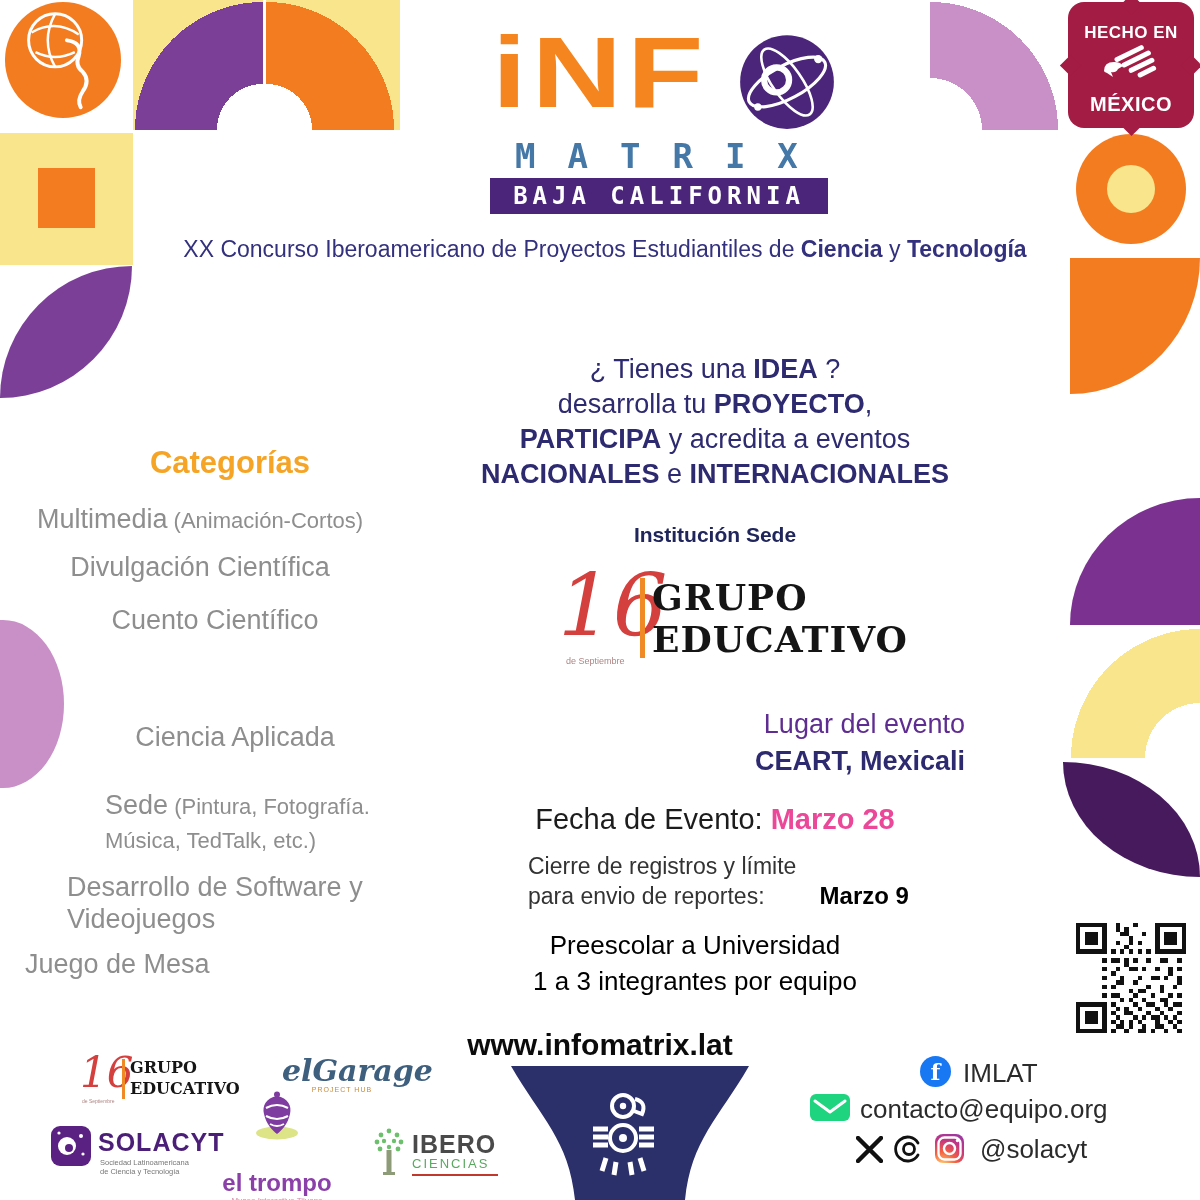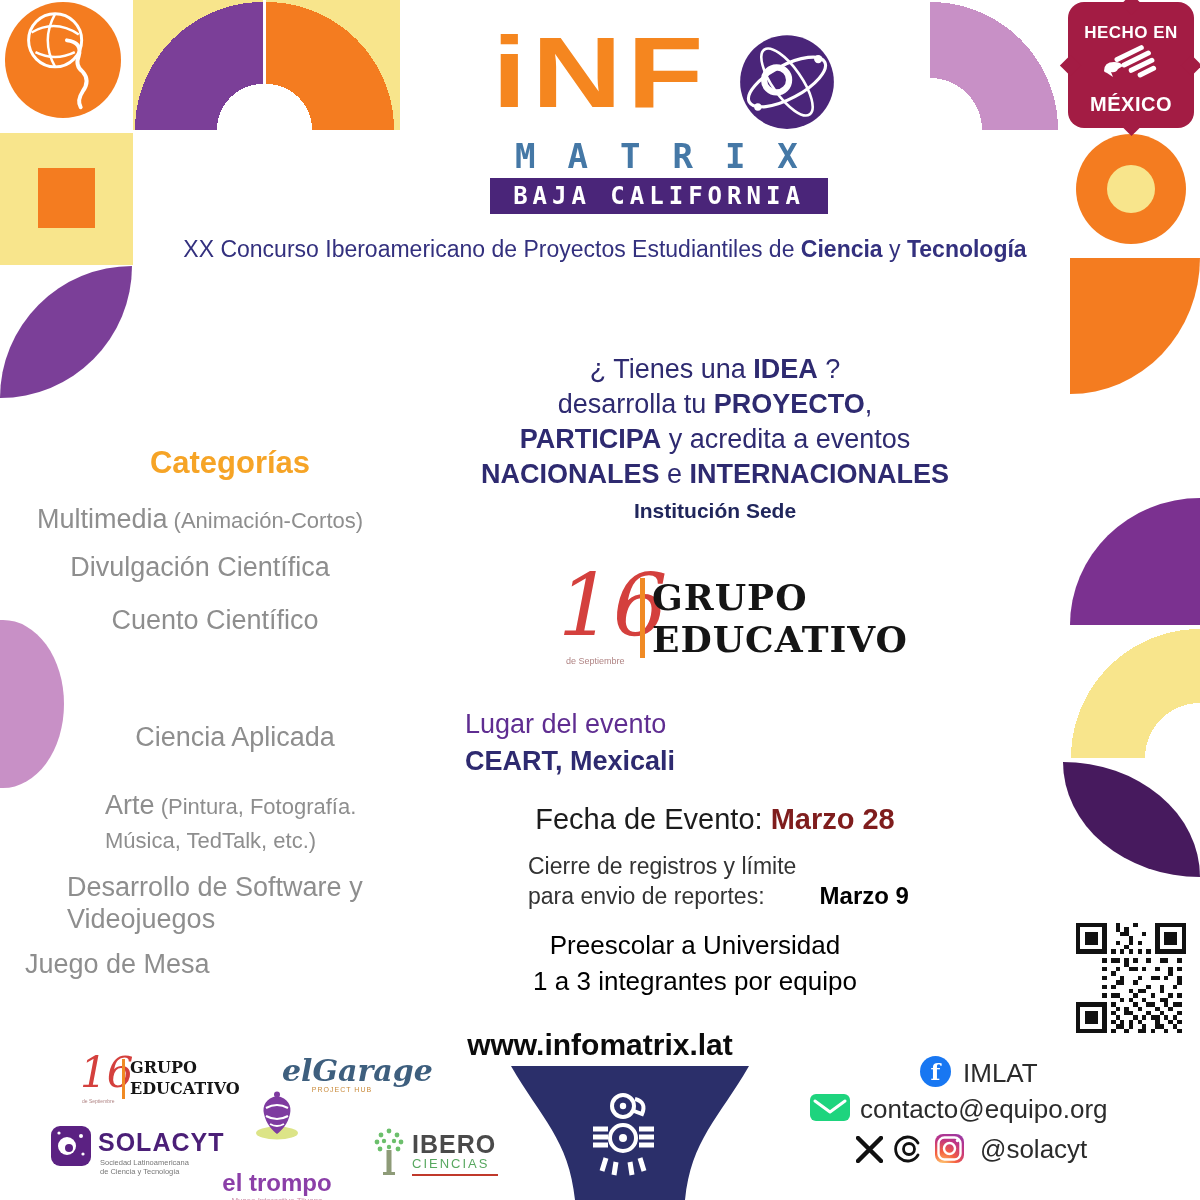--- a/index.html
+++ b/index.html
@@ -47,32 +47,32 @@
   .c1{left:30px;top:551px;width:340px;text-align:center;}
   .c2{left:50px;top:604px;width:330px;text-align:center;}
   .c3{left:70px;top:659px;width:300px;text-align:center;}
   .c4{left:80px;top:721px;width:310px;text-align:center;}
   .c5{left:105px;top:789px;width:265px;}
   .c6{left:67px;top:871px;width:320px;}
   .c7{left:25px;top:948px;width:230px;}
 
   
   .pitch{left:465px;top:352px;width:500px;text-align:center;font-size:27px;line-height:35px;color:#2E2A70;}
-  .sede-label{left:465px;top:499px;width:500px;text-align:center;font-size:21px;font-weight:bold;color:#20265C;}
+  .sede-label{left:465px;top:523px;width:500px;text-align:center;font-size:21px;font-weight:bold;color:#20265C;}
   .grupo{left:558px;top:572px;width:330px;height:100px;}
   .g16{position:absolute;left:0;top:-10px;font-family:"DejaVu Serif",serif;font-style:italic;font-size:86px;line-height:1;color:#D4403D;}
   .g16sub{position:absolute;left:8px;top:84px;font-size:9px;color:#b08484;}
   .gbar{position:absolute;left:82px;top:6px;width:5px;height:80px;background:#F08A24;}
   .gl1{position:absolute;left:94px;top:4px;font-family:"DejaVu Serif",serif;font-weight:bold;font-size:36px;letter-spacing:1px;color:#151515;}
   .gl2{position:absolute;left:94px;top:46px;font-family:"DejaVu Serif",serif;font-weight:bold;font-size:36px;letter-spacing:1px;color:#151515;}
-  .venue{left:465px;top:706px;width:500px;text-align:left;font-size:27px;line-height:37px;}
+  .venue{left:465px;top:706px;width:500px;text-align:right;font-size:27px;line-height:37px;}
   .venue-l1{color:#5F2D91;}
   .venue-l2{color:#2E2A70;font-weight:bold;}
   .fecha{left:455px;top:803px;width:520px;text-align:center;font-size:29px;color:#1c1c1c;}
-  .fecha .value{font-weight:bold;color:#7f1d1d;text-align:right;}
+  .fecha .value{font-weight:bold;color:#ec4899;text-align:right;}
   .cierre{left:528px;top:851px;width:440px;font-size:23px;line-height:30px;color:#333;}
   .cierre .value{font-weight:bold;color:#000;margin-left:55px;font-size:24px;}
   .grades{left:440px;top:927px;width:510px;text-align:center;font-size:26px;line-height:36px;color:#000000;}
   .website{left:395px;top:1028px;width:410px;text-align:center;font-size:30px;font-weight:bold;color:#0b0b0b;}
 
   
   .f-grupo{left:80px;top:1056px;width:150px;height:54px;}
   .fg16{position:absolute;left:0;top:-4px;font-family:"DejaVu Serif",serif;font-style:italic;font-size:42px;line-height:1;color:#D4403D;}
   .fg16sub{position:absolute;left:2px;top:42px;font-size:5px;color:#b08484;}
   .fgbar{position:absolute;left:42px;top:3px;width:3px;height:40px;background:#F08A24;}
@@ -169,21 +169,21 @@
 
   <div class="abs subtitle">
     <span>XX Concurso Iberoamericano de Proyectos Estudiantiles de </span><b>Ciencia</b><span> y </span><b>Tecnología</b>
   </div>
 
   <div class="abs cat-title">Categorías</div>
   <div class="abs cat c0"><span>Multimedia</span><span class="paren"> (Animación-Cortos)</span></div>
   <div class="abs cat c1"><span>Divulgación Científica</span><span class="paren"></span></div>
   <div class="abs cat c2"><span>Cuento Científico</span><span class="paren"></span></div>
   <div class="abs cat c4"><span>Ciencia Aplicada</span><span class="paren"></span></div>
-  <div class="abs cat c5"><span>Arte</span><span class="paren"> (Pintura, Fotografía. Música, TedTalk, etc.)</span></div>
+  <div class="abs cat c5"><span>Sede</span><span class="paren"> (Pintura, Fotografía. Música, TedTalk, etc.)</span></div>
   <div class="abs cat c6"><span>Desarrollo de Software y Videojuegos</span><span class="paren"></span></div>
   <div class="abs cat c7"><span>Juego de Mesa</span><span class="paren"></span></div>
 
   <div class="abs pitch">
     <div><span>¿ Tienes una </span><b>IDEA</b><span> ?</span></div>
     <div><span>desarrolla tu </span><b>PROYECTO</b><span>,</span></div>
     <div><b>PARTICIPA</b><span> y acredita a eventos</span></div>
     <div><b>NACIONALES</b><span> e </span><b>INTERNACIONALES</b></div>
   </div>
 

